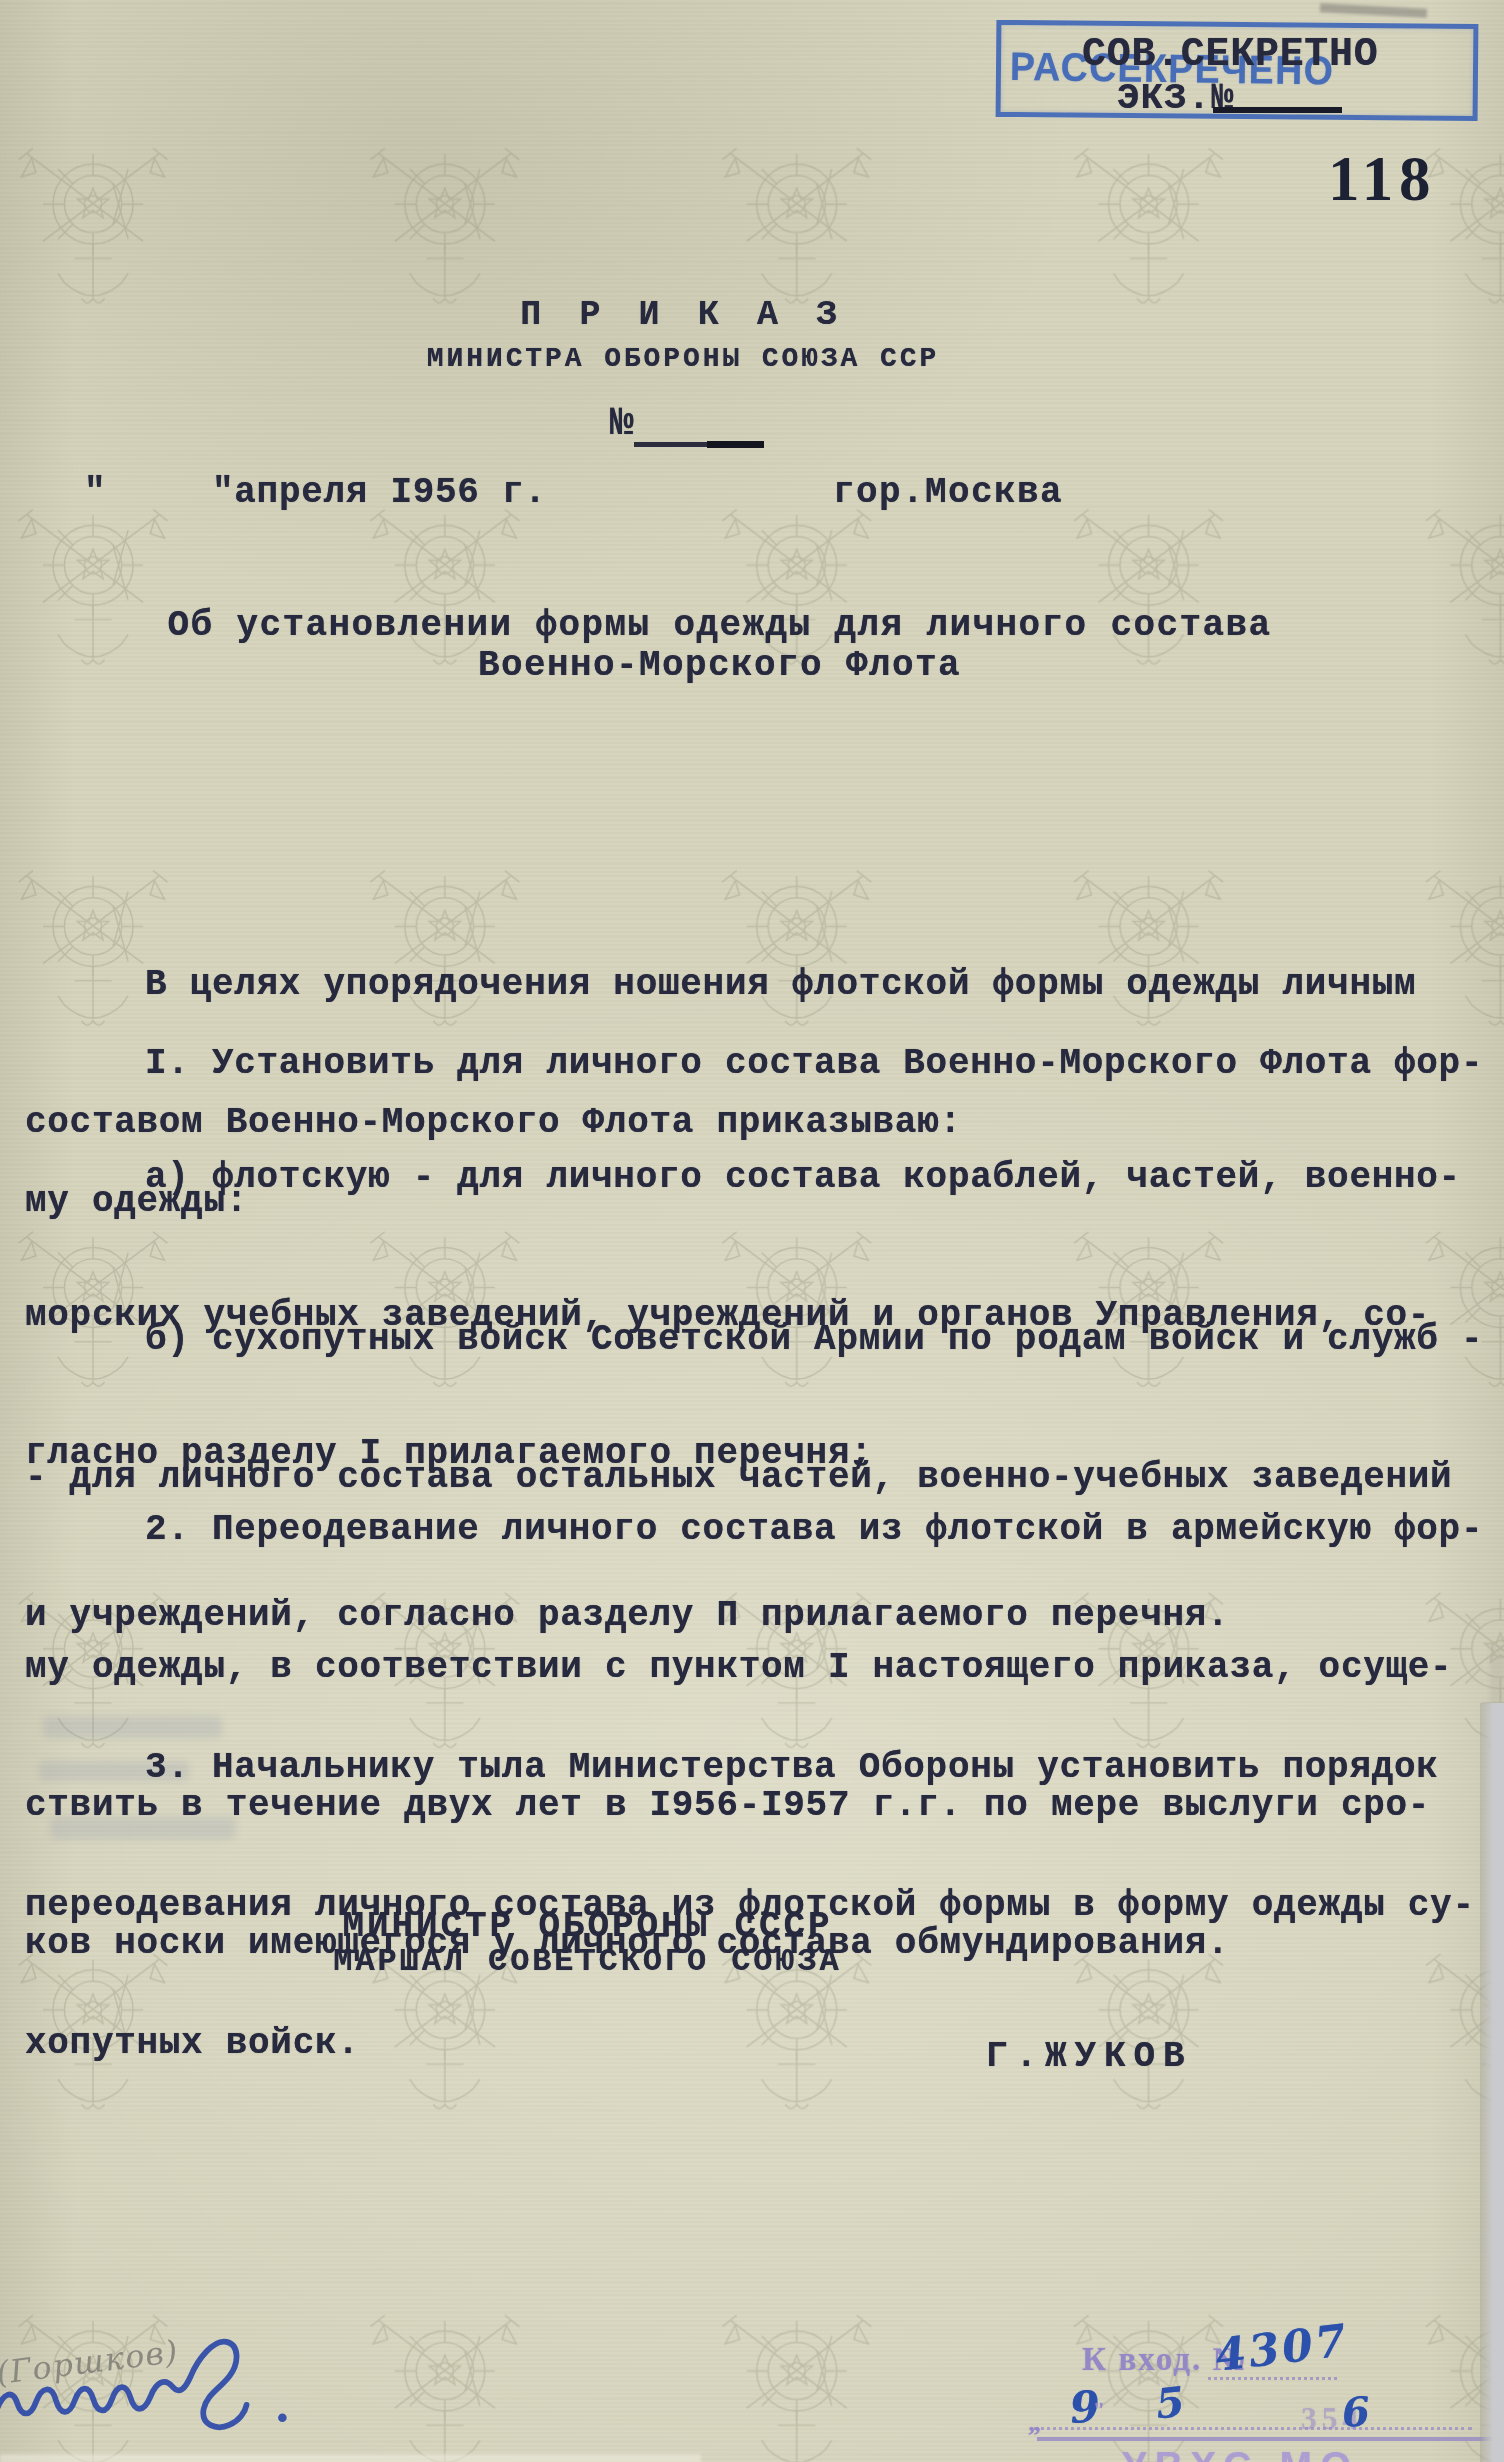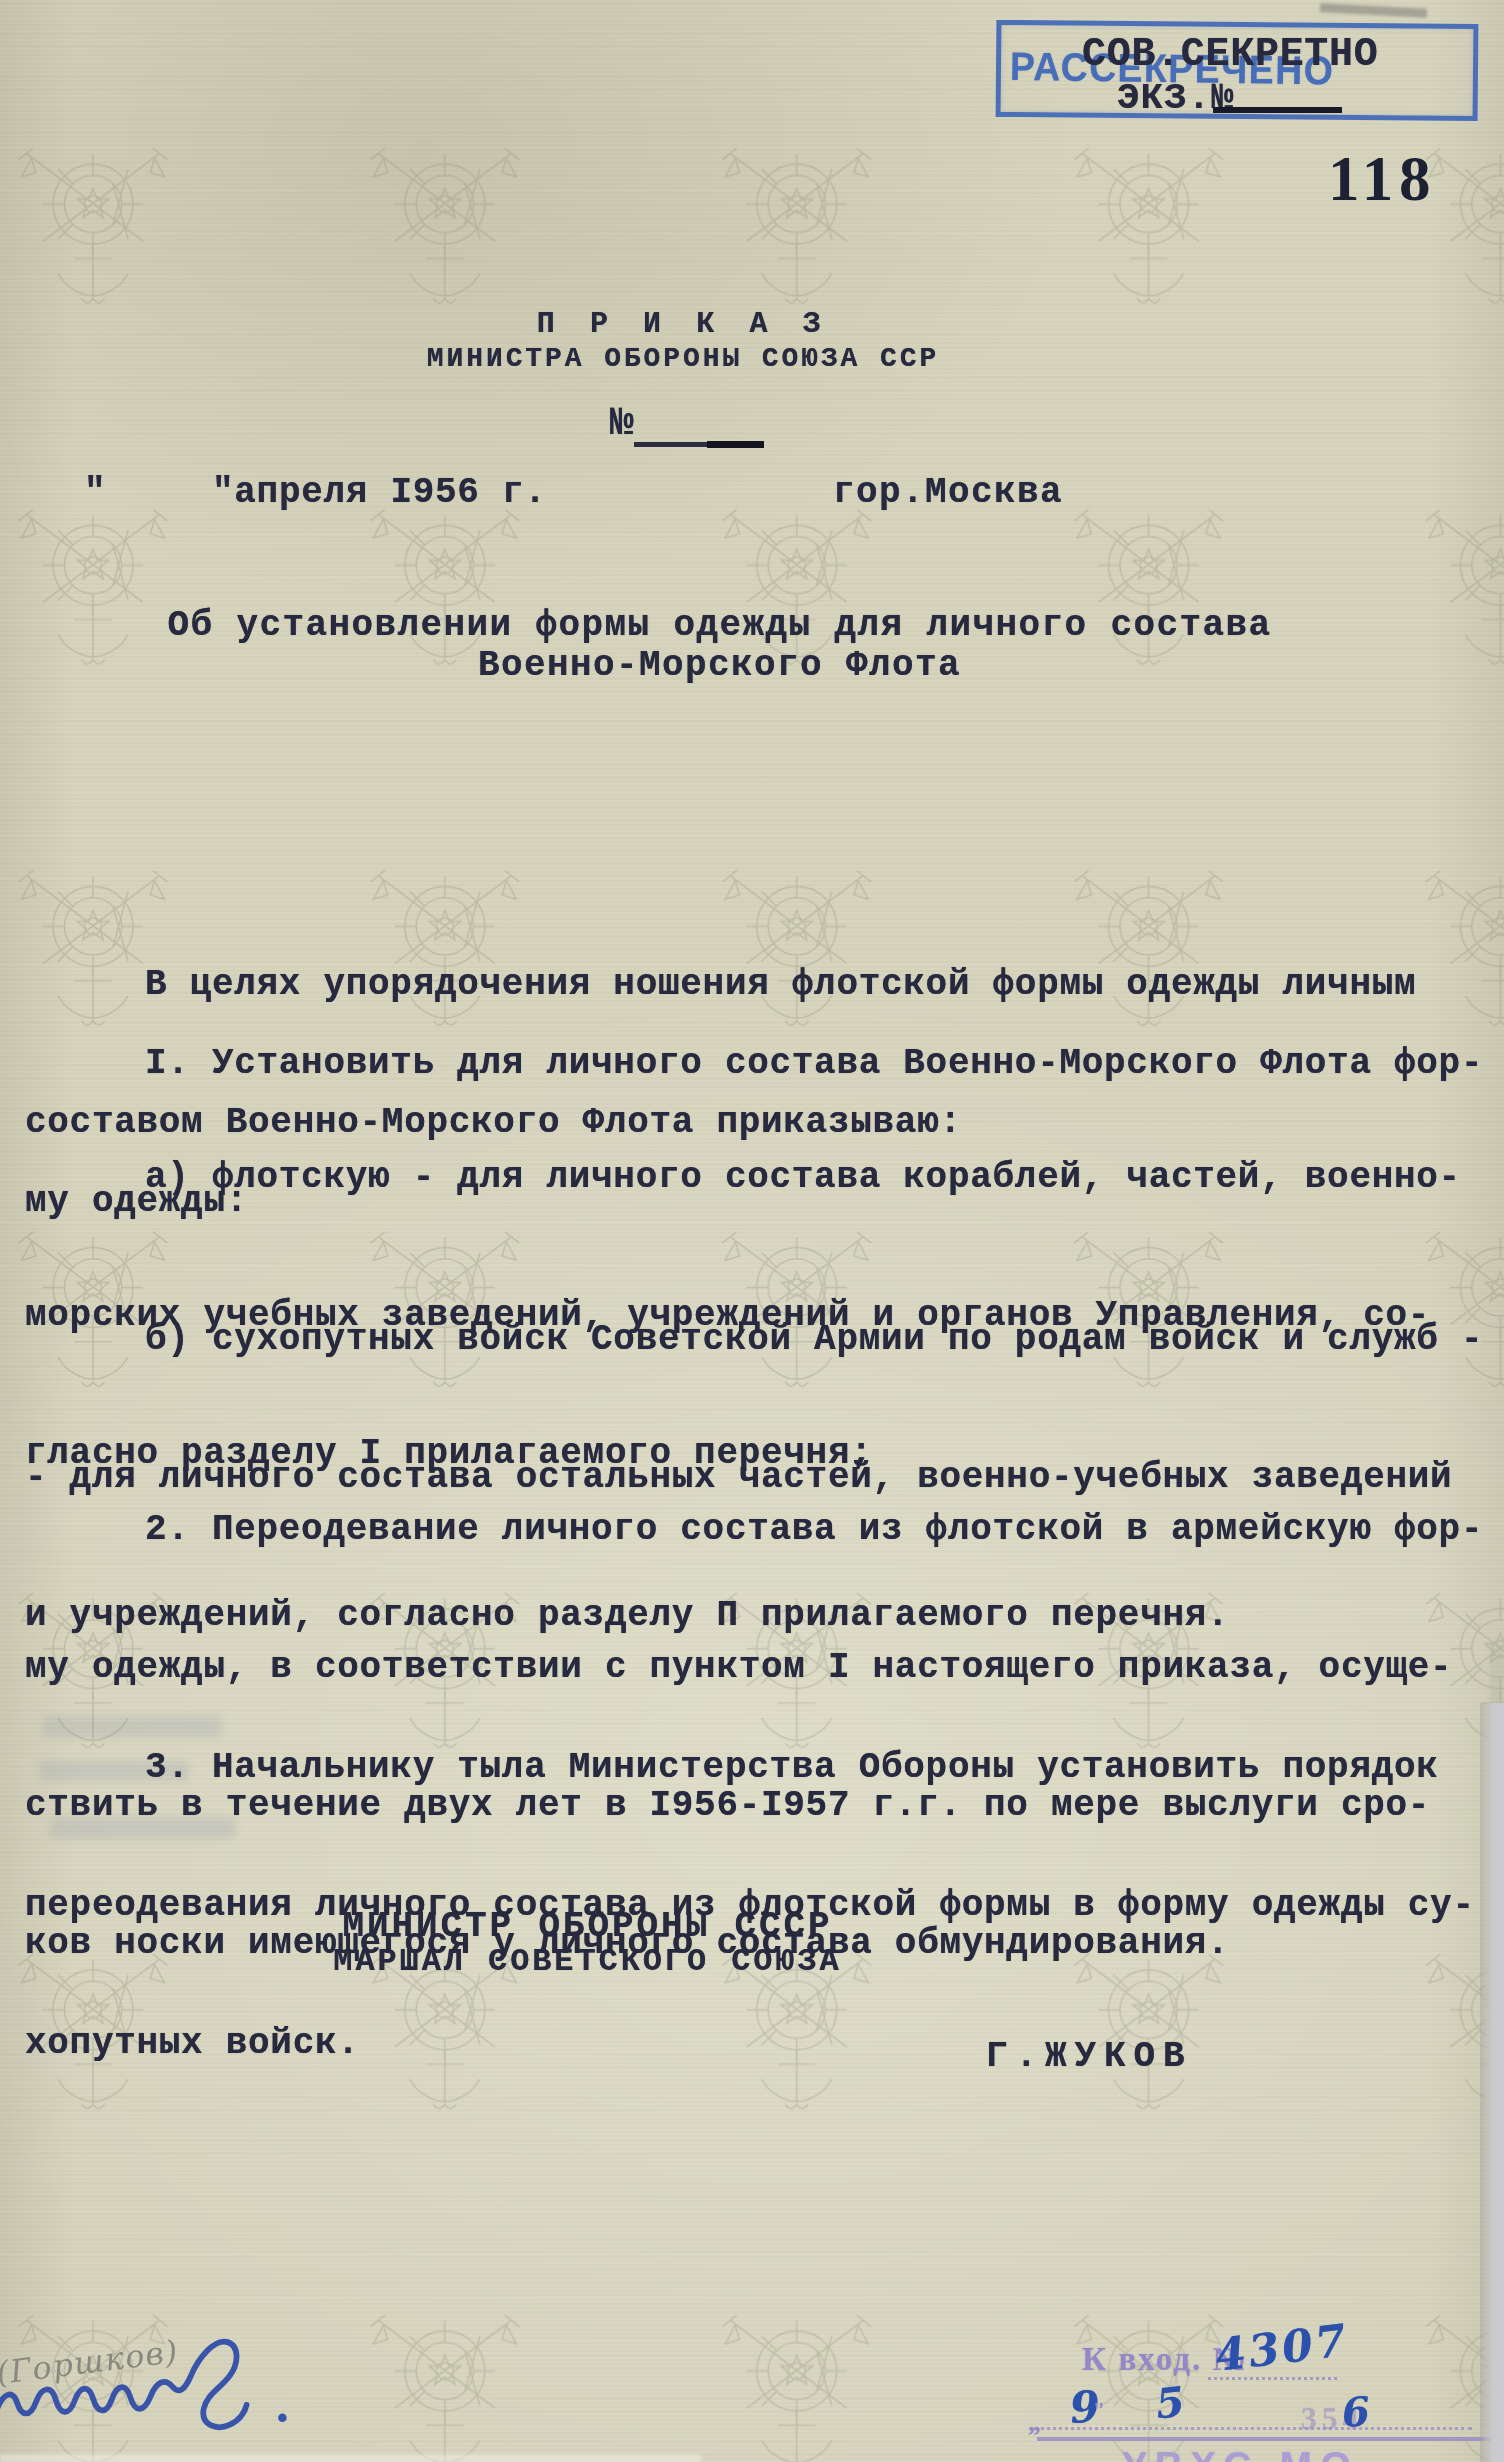--- a/index.html
+++ b/index.html
@@ -11,21 +11,21 @@
       linear-gradient(90deg, rgba(108,106,86,.12), transparent 5%, transparent 95%, rgba(108,106,86,.10)),
       repeating-linear-gradient(0deg, rgba(255,255,255,.018) 0 2.1px, rgba(60,60,40,.022) 2.1px 4.3px);
     font-family:"Liberation Sans","DejaVu Sans",sans-serif;}
   .tw{font-family:"Liberation Mono","DejaVu Sans Mono",monospace;font-weight:700;
       color:#272a3e;text-shadow:0 0 0.7px rgba(35,38,60,.75);white-space:pre;}
   .abs{position:absolute;}
   .ctr{text-align:center;}
   
   .wm{position:absolute;left:0;top:0;}
   
-  .prikaz{left:0;top:295px;width:1366px;font-size:30px;letter-spacing:8.6px;margin-top:12px;}
+  .prikaz{left:0;top:295px;width:1366px;font-size:35px;letter-spacing:8.6px;}
   .issuer{left:0;top:343px;width:1366px;font-size:28px;letter-spacing:2.9px;}
   .numsign{left:610px;top:401px;font-size:40px;}
   .num-line{left:634px;top:442px;width:130px;height:5px;background:#2c2e40;}
   .num-line-dark{left:707px;top:441px;width:57px;height:7.2px;background:#14151f;}
   .dq1{left:84px;top:472px;font-size:36px;}
   .dmain{left:212px;top:472px;font-size:36px;letter-spacing:0.7px;}
   .dcity{left:833px;top:472px;font-size:36px;letter-spacing:1.4px;}
   .title1{left:40px;top:605px;width:1359px;font-size:36px;letter-spacing:1.4px;}
   .title2{left:40px;top:645px;width:1359px;font-size:36px;letter-spacing:1.4px;}
   

